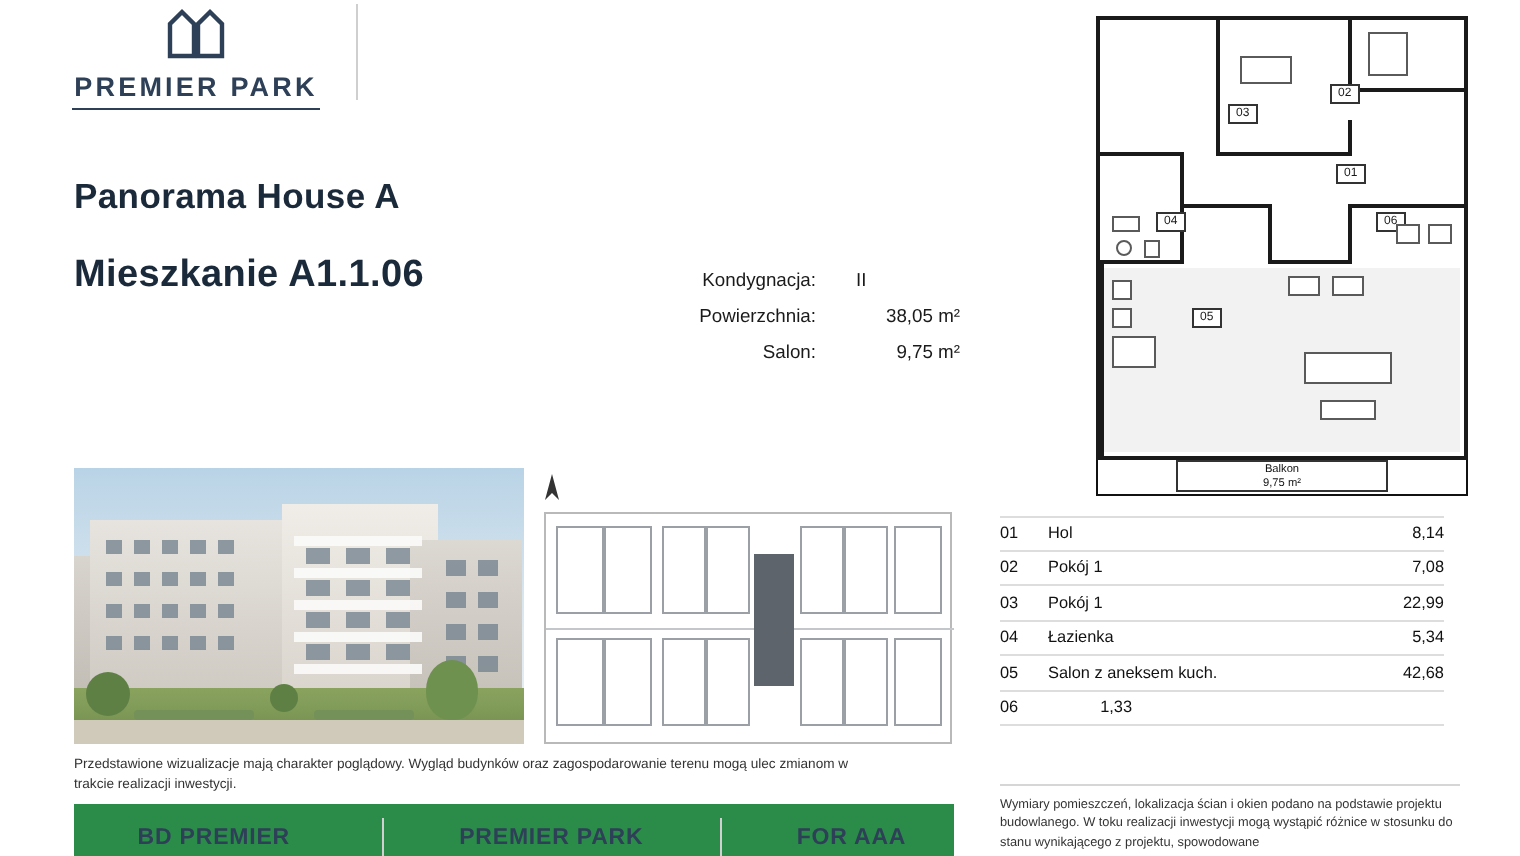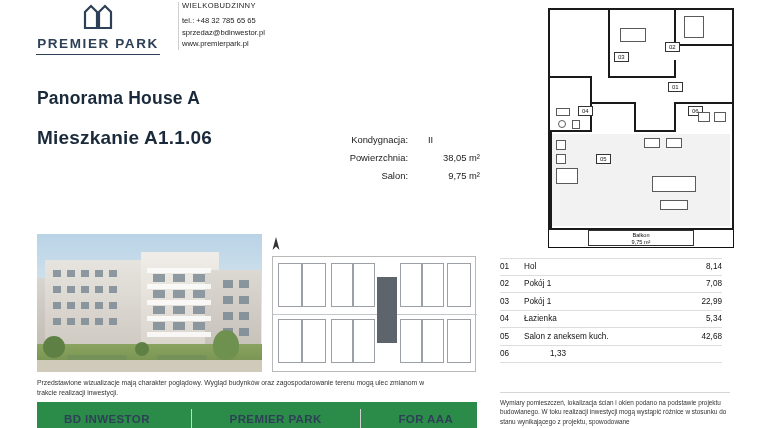--- a/index.html
+++ b/index.html
@@ -99,27 +99,20 @@
   <div class="header">
     <div class="logo-block">
       <svg class="logo-mark" viewBox="0 0 34 28">
         <path d="M4 24 L4 8 L10 2 L16 8 L16 24 Z" fill="none" stroke="#2e4057" stroke-width="2.2"></path>
         <path d="M18 24 L18 8 L24 2 L30 8 L30 24 Z" fill="none" stroke="#2e4057" stroke-width="2.2"></path>
       </svg>
       <div class="logo-text">PREMIER PARK</div>
       <div class="logo-rule"></div>
     </div>
     <div class="hdr-divider"></div>
-    <div class="contact">
-      <div class="cap">WIELKOBUDZINNY</div>
-      <div style="height:4px"></div>
-      <div>tel.: +48 32 785 65 65</div>
-      <div>sprzedaz@bdinwestor.pl</div>
-      <div>www.premierpark.pl</div>
-    </div>
   </div>
 
   <div class="title1">Panorama House A</div>
   <div class="title2">Mieszkanie A1.1.06</div>
 
   <div class="facts">
     <div class="fact-row">
       <span class="fact-label">Kondygnacja:</span>
       <span class="fact-val left">II</span>
     </div>
@@ -221,21 +214,21 @@
     <div class="kp-unit" style="left:127px;top:62px;width:22px;height:44px;"></div>
     <div class="kp-unit" style="left:149px;top:62px;width:22px;height:44px;"></div>
     <div class="kp-unit" style="left:174px;top:6px;width:24px;height:44px;"></div>
     <div class="kp-unit" style="left:174px;top:62px;width:24px;height:44px;"></div>
   </div>
 
   <div class="disclaimer">Przedstawione wizualizacje mają charakter poglądowy. Wygląd budynków oraz zagospodarowanie terenu mogą ulec zmianom w trakcie realizacji inwestycji.</div>
 
   <div class="footer"></div>
   <div class="footer-logos">
-    <div class="f-logo" style="width:150px;justify-content:center;">BD INWESTOR</div>
+    <div class="f-logo" style="width:150px;justify-content:center;">BD PREMIER</div>
     <div class="f-sep"></div>
     <div class="f-logo" style="width:150px;justify-content:center;">PREMIER PARK</div>
     <div class="f-sep"></div>
     <div class="f-logo" style="width:110px;justify-content:center;">FOR AAA</div>
   </div>
 
   <div class="fp-wrap">
     <div class="fp-outer"></div>
 
     <div class="wall" style="left:0;top:0;width:186px;height:2px;"></div>

